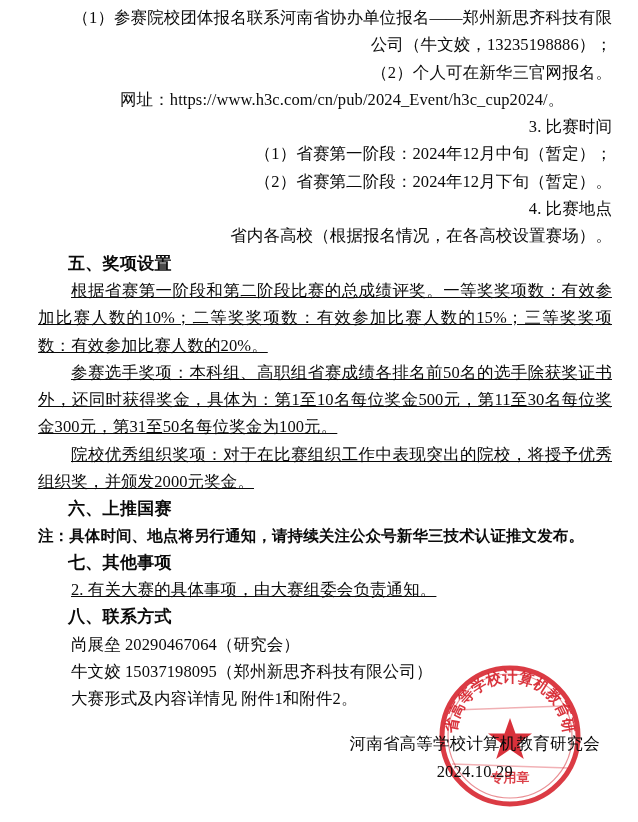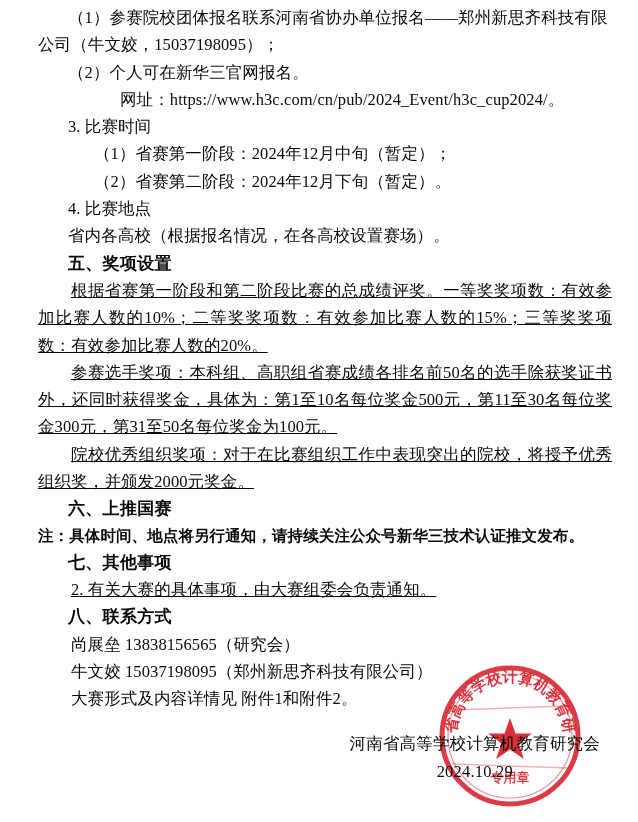--- a/index.html
+++ b/index.html
@@ -19,20 +19,21 @@
     width: 638px;
     height: 822px;
     box-sizing: border-box;
     padding: 4px 26px 0 38px;
   }
   .ln {
     font-size: 16.5px;
     line-height: 27.3px;
     letter-spacing: 0.1px;
     white-space: nowrap;
+    text-align: right;
   }
   .indent1 { text-indent: 0; padding-left: 30px; }
   .indent2 { padding-left: 56px; }
   .para {
     font-size: 16.5px;
     line-height: 27.3px;
     text-align: justify;
     text-indent: 33px;
     letter-spacing: 0.1px;
     text-decoration: underline;
@@ -87,21 +88,21 @@
     font-family: "Liberation Serif", serif;
     font-weight: bold;
   }
 </style>
 </head>
 <body>
 
 <div class="page">
 
   <div class="ln indent1">（1）参赛院校团体报名联系河南省协办单位报名——郑州新思齐科技有限</div>
-  <div class="ln">公司（牛文姣，15037198095）；</div>
+  <div class="ln">公司（牛文姣，13235198886）；</div>
   <div class="ln indent1">（2）个人可在新华三官网报名。</div>
   <div class="url-line">网址：https://www.h3c.com/cn/pub/2024_Event/h3c_cup2024/。</div>
 
   <div class="ln indent1">3. 比赛时间</div>
   <div class="ln indent2">（1）省赛第一阶段：2024年12月中旬（暂定）；</div>
   <div class="ln indent2">（2）省赛第二阶段：2024年12月下旬（暂定）。</div>
 
   <div class="ln indent1">4. 比赛地点</div>
   <div class="ln indent1">省内各高校（根据报名情况，在各高校设置赛场）。</div>
 
@@ -110,21 +111,21 @@
   <div class="para">参赛选手奖项：本科组、高职组省赛成绩各排名前50名的选手除获奖证书外，还同时获得奖金，具体为：第1至10名每位奖金500元，第11至30名每位奖金300元，第31至50名每位奖金为100元。</div>
   <div class="para">院校优秀组织奖项：对于在比赛组织工作中表现突出的院校，将授予优秀组织奖，并颁发2000元奖金。</div>
 
   <div class="heading">六、上推国赛</div>
   <div class="note">注：具体时间、地点将另行通知，请持续关注公众号新华三技术认证推文发布。</div>
 
   <div class="heading">七、其他事项</div>
   <div class="para noindent" style="padding-left:33px">2. 有关大赛的具体事项，由大赛组委会负责通知。</div>
 
   <div class="heading">八、联系方式</div>
-  <div class="contact-line">尚展垒  13838156565（研究会）</div>
+  <div class="contact-line">尚展垒  20290467064（研究会）</div>
   <div class="contact-line">牛文姣  15037198095（郑州新思齐科技有限公司）</div>
   <div class="contact-line">大赛形式及内容详情见 附件1和附件2。</div>
 
   <div class="seal">
     <svg width="152" height="152" viewBox="0 0 152 152" xmlns="http://www.w3.org/2000/svg">
       <defs>
         <path id="sealArc" d="M 76,142 m -60,0 a 60,60 0 1,1 120,0 a 60,60 0 1,1 -120,0"></path>
         <path id="arcTop" d="M 22,76 a 54,54 0 1,1 108,0"></path>
       </defs>
       <circle cx="76" cy="76" r="68" fill="none" stroke="#d6202a" stroke-width="5" opacity="0.88"></circle>

